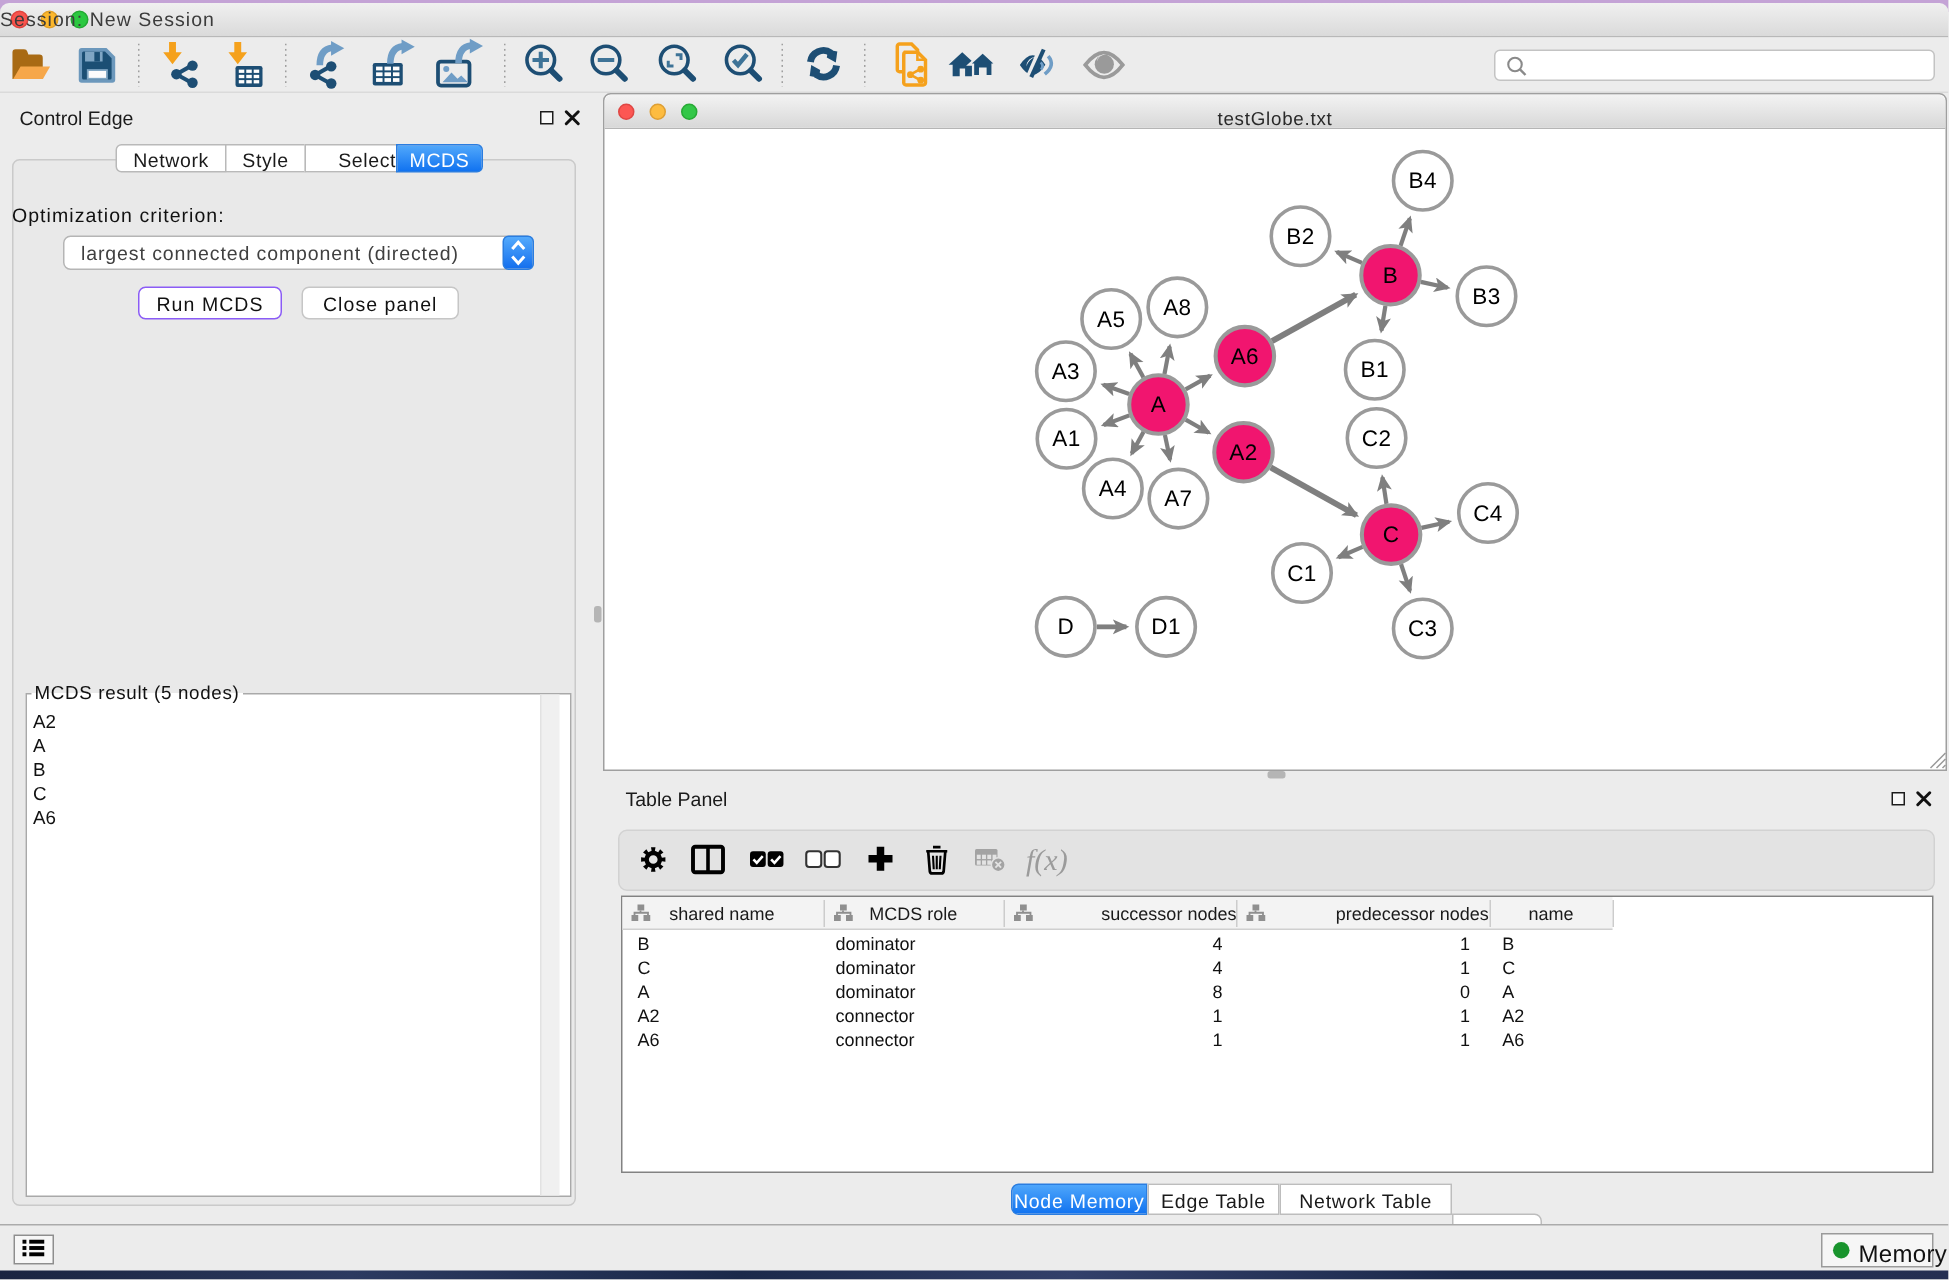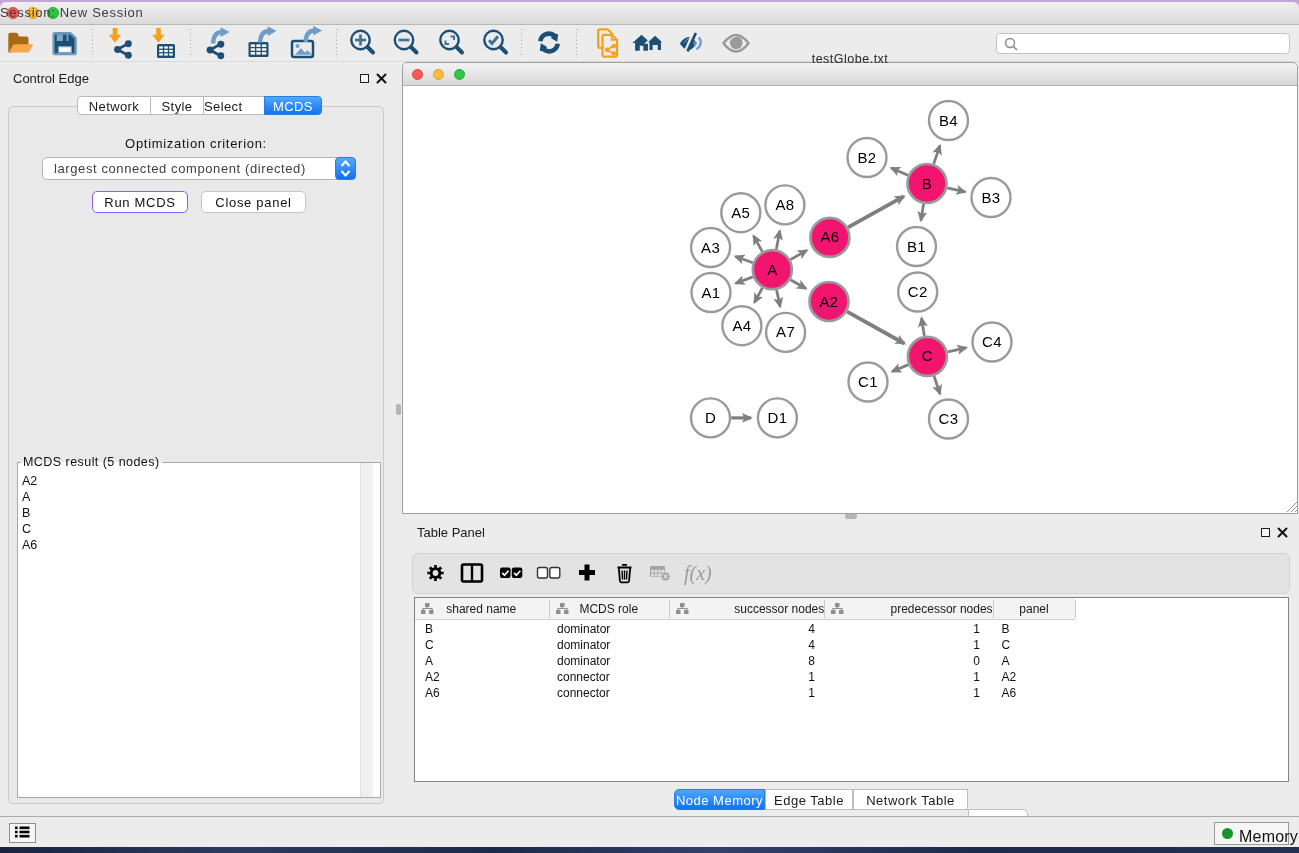--- a/index.html
+++ b/index.html
@@ -154,42 +154,42 @@
     <line x1="11.3" y1="11.3" x2="15" y2="15" stroke="#8a8a8a" stroke-width="1.6"></line>
   </svg>
 <div class="abs" style="left:13px;top:71px;font-size:13px;color:#1a1a1a">Control Edge</div>
 <div class="abs" style="left:360px;top:74px;width:9px;height:9px;border:1.6px solid #1c1c1c;background:#f8f8f8"></div>
 <svg class="abs" width="12" height="12" style="left:376px;top:73px">
     <path d="M1.5,1.5 L9.5,9.5 M9.5,1.5 L1.5,9.5" stroke="#111" stroke-width="2" stroke-linecap="round"></path>
   </svg>
 <div class="abs" style="left:8px;top:106px;width:376px;height:698px;background:#e9e9e9;border:1px solid #cacaca;border-radius:5px"></div>
 <div class="abs" style="left:77px;top:96px;width:74px;height:19px;font-size:13px;letter-spacing:0.4px;text-align:center;line-height:19px;border-radius:4px 0 0 4px;background:#ffffff;color:#1a1a1a;border:1px solid #b9b9b9;">Network</div>
 <div class="abs" style="left:150px;top:96px;width:54px;height:19px;font-size:13px;letter-spacing:0.4px;text-align:center;line-height:19px;background:#ffffff;color:#1a1a1a;border:1px solid #b9b9b9;">Style</div>
-<div class="abs" style="left:203px;top:96px;width:62px;height:19px;font-size:13px;letter-spacing:0.4px;text-align:left;line-height:19px;background:#ffffff;color:#1a1a1a;border:1px solid #b9b9b9;">Select</div>
+<div class="abs" style="left:203px;top:96px;width:62px;height:19px;font-size:13px;letter-spacing:0.4px;text-align:right;line-height:19px;background:#ffffff;color:#1a1a1a;border:1px solid #b9b9b9;">Select</div>
 <div class="abs" style="left:264px;top:96px;width:58px;height:19px;font-size:13px;letter-spacing:0.4px;text-align:center;line-height:19px;border-radius:0 4px 4px 0;background:linear-gradient(#51a8fb,#1173f0);color:#fff;border:1px solid #2a7de0;">MCDS</div>
-<div class="abs" style="left:8px;top:136px;width:376px;text-align:center;font-size:13px;letter-spacing:0.7px;color:#111">Optimization criterion:</div>
+<div class="abs" style="left:8px;top:136px;width:376px;text-align:left;font-size:13px;letter-spacing:0.7px;color:#111">Optimization criterion:</div>
 <div class="abs" style="left:42px;top:157px;width:314px;height:23px;background:#fff;border:1px solid #b5b5b5;border-radius:5px"></div>
 <div class="abs" style="left:54px;top:161px;font-size:13px;letter-spacing:0.6px;color:#404040">largest connected component (directed)</div>
 <div class="abs" style="left:335px;top:157px;width:21px;height:23px;background:linear-gradient(#54aafc,#146fee);border-radius:4px;border:1px solid #2a7de0"></div>
 <svg class="abs" width="21" height="23" style="left:335px;top:157px">
     <path d="M6.5,9 L10.5,4.5 L14.5,9" fill="none" stroke="#fff" stroke-width="2"></path>
     <path d="M6.5,14 L10.5,18.5 L14.5,14" fill="none" stroke="#fff" stroke-width="2"></path>
   </svg>
 <div class="abs" style="left:92px;top:191px;width:96px;height:22px;background:#fff;border:1px solid #8b5cf6;border-radius:5px;font-size:13px;letter-spacing:0.7px;text-align:center;line-height:21px;color:#111">Run MCDS</div>
 <div class="abs" style="left:201px;top:191px;width:105px;height:22px;background:#fff;border:1px solid #c6c6c6;border-radius:5px;font-size:13px;letter-spacing:0.7px;text-align:center;line-height:21px;color:#111">Close panel</div>
 <div class="abs" style="left:17px;top:462px;width:364px;height:336px;background:#fff;border:1px solid #a9a9a9"></div>
 <div class="abs" style="left:21px;top:455px;font-size:12.5px;color:#111;background:linear-gradient(#e9e9e9 52%,#ffffff 52%);padding:0 2px;letter-spacing:0.45px">MCDS result (5 nodes)</div>
 <div class="abs" style="left:22px;top:473px;font-size:12.5px;color:#111;line-height:16px">A2<br>A<br>B<br>C<br>A6</div>
 <div class="abs" style="left:360px;top:463px;width:13px;height:334px;background:#f0f0f0;border-left:1px solid #e2e2e2"></div>
 <div class="abs" style="left:402px;top:62px;width:896px;height:452px;border:1px solid #9f9f9f;border-radius:5px 5px 0 0;background:#fff"></div>
 <div class="abs" style="left:403px;top:63px;width:894px;height:23px;background:linear-gradient(#f3f3f3,#d8d8d8);border-bottom:1px solid #b5b5b5;border-radius:5px 5px 0 0"></div>
 <div class="abs" style="left:411.5px;top:69px;width:11px;height:11px;border-radius:50%;background:#fc5753;border:1px solid #df4744"></div>
 <div class="abs" style="left:432.5px;top:69px;width:11px;height:11px;border-radius:50%;background:#fdbc40;border:1px solid #de9f34"></div>
 <div class="abs" style="left:453.5px;top:69px;width:11px;height:11px;border-radius:50%;background:#33c748;border:1px solid #27aa35"></div>
-<div class="abs" style="left:403px;top:52px;width:894px;text-align:center;font-size:12.5px;letter-spacing:0.5px;color:#2a2a2a">testGlobe.txt</div>
+<div class="abs" style="left:403px;top:72px;width:894px;text-align:center;font-size:12.5px;letter-spacing:0.5px;color:#2a2a2a">testGlobe.txt</div>
 <svg class="abs" width="14" height="14" style="left:1284px;top:499px">
     <path d="M13,3 L3,13 M13,7 L7,13 M13,11 L11,13" stroke="#9a9a9a" stroke-width="1"></path>
   </svg>
 <div class="abs" style="left:403px;top:86px;width:894px;height:427px">
     <svg width="895" height="427" style="position:absolute;left:0;top:0">
       <defs>
         <marker id="arr" markerWidth="15" markerHeight="11" refX="9" refY="5" orient="auto" markerUnits="userSpaceOnUse">
           <path d="M0,0 L11,5 L0,10 L2.6,5 Z" fill="#7f7f7f"></path>
         </marker>
       </defs>
@@ -307,21 +307,21 @@
 <div class="abs" style="left:414.5px;top:598px;width:660.9px;height:22px;background:#f3f3f3;border-bottom:1px solid #cfcfcf"></div>
 <div class="abs" style="left:549px;top:600px;width:1px;height:18px;background:#cccccc"></div>
 <div class="abs" style="left:668.6px;top:600px;width:1px;height:18px;background:#cccccc"></div>
 <div class="abs" style="left:824.3px;top:600px;width:1px;height:18px;background:#cccccc"></div>
 <div class="abs" style="left:992.6px;top:600px;width:1px;height:18px;background:#cccccc"></div>
 <div class="abs" style="left:1075.4px;top:600px;width:1px;height:18px;background:#cccccc"></div>
 <div class="abs" style="left:413.5px;top:602px;width:135.5px;text-align:center;font-size:12px;color:#1a1a1a">shared name</div>
 <div class="abs" style="left:549px;top:602px;width:119.6px;text-align:center;font-size:12px;color:#1a1a1a">MCDS role</div>
 <div class="abs" style="left:668.6px;top:602px;width:155.7px;text-align:right;font-size:12px;color:#1a1a1a">successor nodes</div>
 <div class="abs" style="left:824.3px;top:602px;width:168.3px;text-align:right;font-size:12px;color:#1a1a1a">predecessor nodes</div>
-<div class="abs" style="left:992.6px;top:602px;width:82.8px;text-align:center;font-size:12px;color:#1a1a1a">panel</div>
+<div class="abs" style="left:992.6px;top:602px;width:82.8px;text-align:center;font-size:12px;color:#1a1a1a">name</div>
 <svg class="abs" width="13" height="12" style="left:420.5px;top:603px">
     <g fill="#8f8f8f">
       <rect x="4" y="0" width="4.5" height="4"></rect>
       <rect x="0" y="7" width="4.5" height="4"></rect>
       <rect x="8" y="7" width="4.5" height="4"></rect>
       <path d="M6,4 v2 M2,7 v-1.5 h9 v1.5" stroke="#8f8f8f" fill="none" stroke-width="1.2"></path>
     </g>
   </svg>
 <svg class="abs" width="13" height="12" style="left:556px;top:603px">
     <g fill="#8f8f8f">

